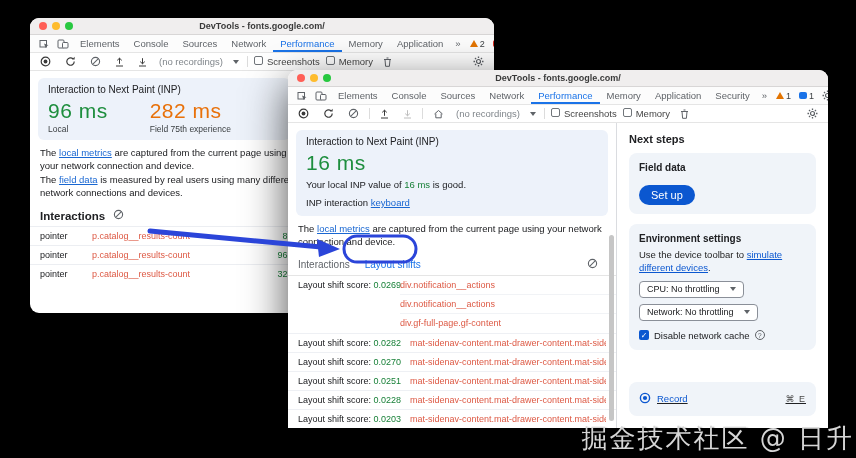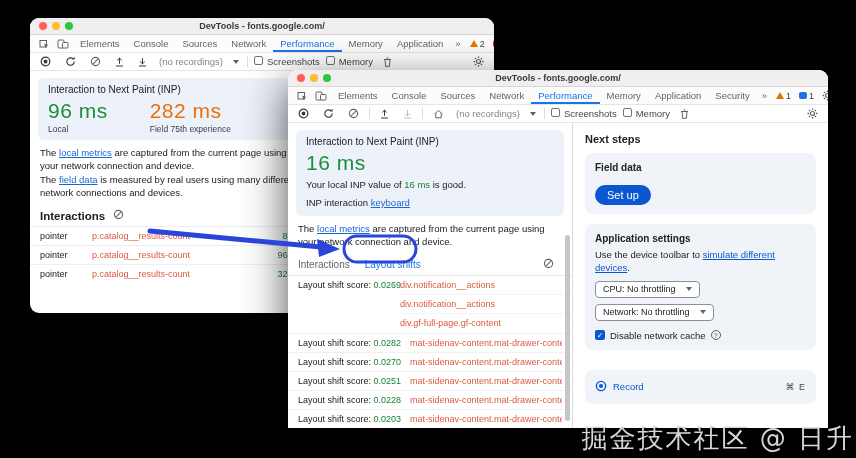--- a/index.html
+++ b/index.html
@@ -58,33 +58,33 @@
   .srow{display:flex;align-items:center;height:19px;padding:0 10px;border-bottom:1px solid #eef0f4;font-size:9px;}
   .slabel{width:112px;white-space:nowrap;}
   .starget{white-space:nowrap;overflow:hidden;flex:1;}
   .sgroup{display:flex;border-bottom:1px solid #eef0f4;font-size:9px;}
   .sgroup .slabel{padding:0 0 0 10px;line-height:19px;}
   .gcol{flex:1;}
   .gline{height:19px;line-height:19px;border-bottom:1px solid #f1f3f6;white-space:nowrap;overflow:hidden;}
   .gline:last-child{border-bottom:none;}
   .vthumb{position:absolute;right:2px;top:112px;width:5px;height:186px;background:#c6c6c6;border-radius:3px;}
   
-  #sidebar{width:256px;border-left:1px solid #dadce0;background:#fff;padding:10px 12px;overflow:hidden;}
+  #sidebar{width:212px;border-left:1px solid #dadce0;background:#fff;padding:10px 12px;overflow:hidden;}
   .sb-heading{font-size:11px;font-weight:700;margin-bottom:8px;}
   .sb-card{background:#f0f4f9;border-radius:8px;padding:9px 10px;margin-bottom:10px;}
   .sb-card-title{font-size:10px;font-weight:700;margin-bottom:4px;}
   .sb-text{font-size:9.5px;line-height:1.4;color:#1f1f1f;}
   .blue-link{color:#0b57d0;text-decoration:underline;cursor:pointer;}
   .setup-btn{display:inline-block;margin-top:8px;background:#0b57d0;color:#fff;border:none;border-radius:100px;padding:4px 12px;font-size:11px;cursor:pointer;}
   .sel-box{display:inline-flex;align-items:center;justify-content:space-between;background:#fff;border:1px solid #8a8f98;border-radius:4px;height:17px;padding:0 7px;font-size:9px;margin-top:6px;gap:10px;}
   .chk-row{display:flex;align-items:center;gap:5px;margin-top:9px;font-size:9.5px;}
   .chk-on{width:10px;height:10px;background:#0b57d0;border-radius:2px;color:#fff;font-size:8px;display:flex;align-items:center;justify-content:center;}
   .help{width:10px;height:10px;border:1px solid #5f6368;border-radius:50%;font-size:7px;display:flex;align-items:center;justify-content:center;color:#5f6368;}
   .record-card{background:#f0f4f9;border-radius:8px;padding:8px 10px;display:flex;align-items:center;margin-bottom:10px;cursor:pointer;}
-  .record-card.first{margin-top:20px;}
+  .record-card.first{margin-top:32px;text-decoration:underline;}
   .record-label{color:#0b57d0;font-size:9.5px;margin-left:6px;}
   .shortcut{margin-left:auto;color:#474747;font-size:9px;letter-spacing:1px;}
   
   #annotations{position:absolute;left:0;top:0;z-index:50;pointer-events:none;}
   #watermark{position:absolute;right:2px;bottom:2px;z-index:60;font-size:26px;letter-spacing:2px;color:#d6d6d6;text-shadow:2px 2px 2px #000;font-family:"DejaVu Sans",sans-serif;}
 </style>
 </head>
 <body>
 
 <div class="window" id="back-window">
@@ -416,21 +416,21 @@
 
       <div class="vthumb"></div>
     </div>
     <div id="sidebar">
       <div class="sb-heading">Next steps</div>
       <div class="sb-card">
         <div class="sb-card-title">Field data</div>
         <button class="setup-btn">Set up</button>
       </div>
       <div class="sb-card">
-        <div class="sb-card-title">Application settings</div>
+        <div class="sb-card-title">Environment settings</div>
         <div class="sb-text"><span>Use the device toolbar to </span><span class="blue-link">simulate different devices</span><span>.</span></div>
         <div><span class="sel-box">
               <span>CPU: No throttling</span>
               <span class="caret"></span>
             </span></div>
         <div><span class="sel-box">
               <span>Network: No throttling</span>
               <span class="caret"></span>
             </span></div>
         <div class="chk-row">

